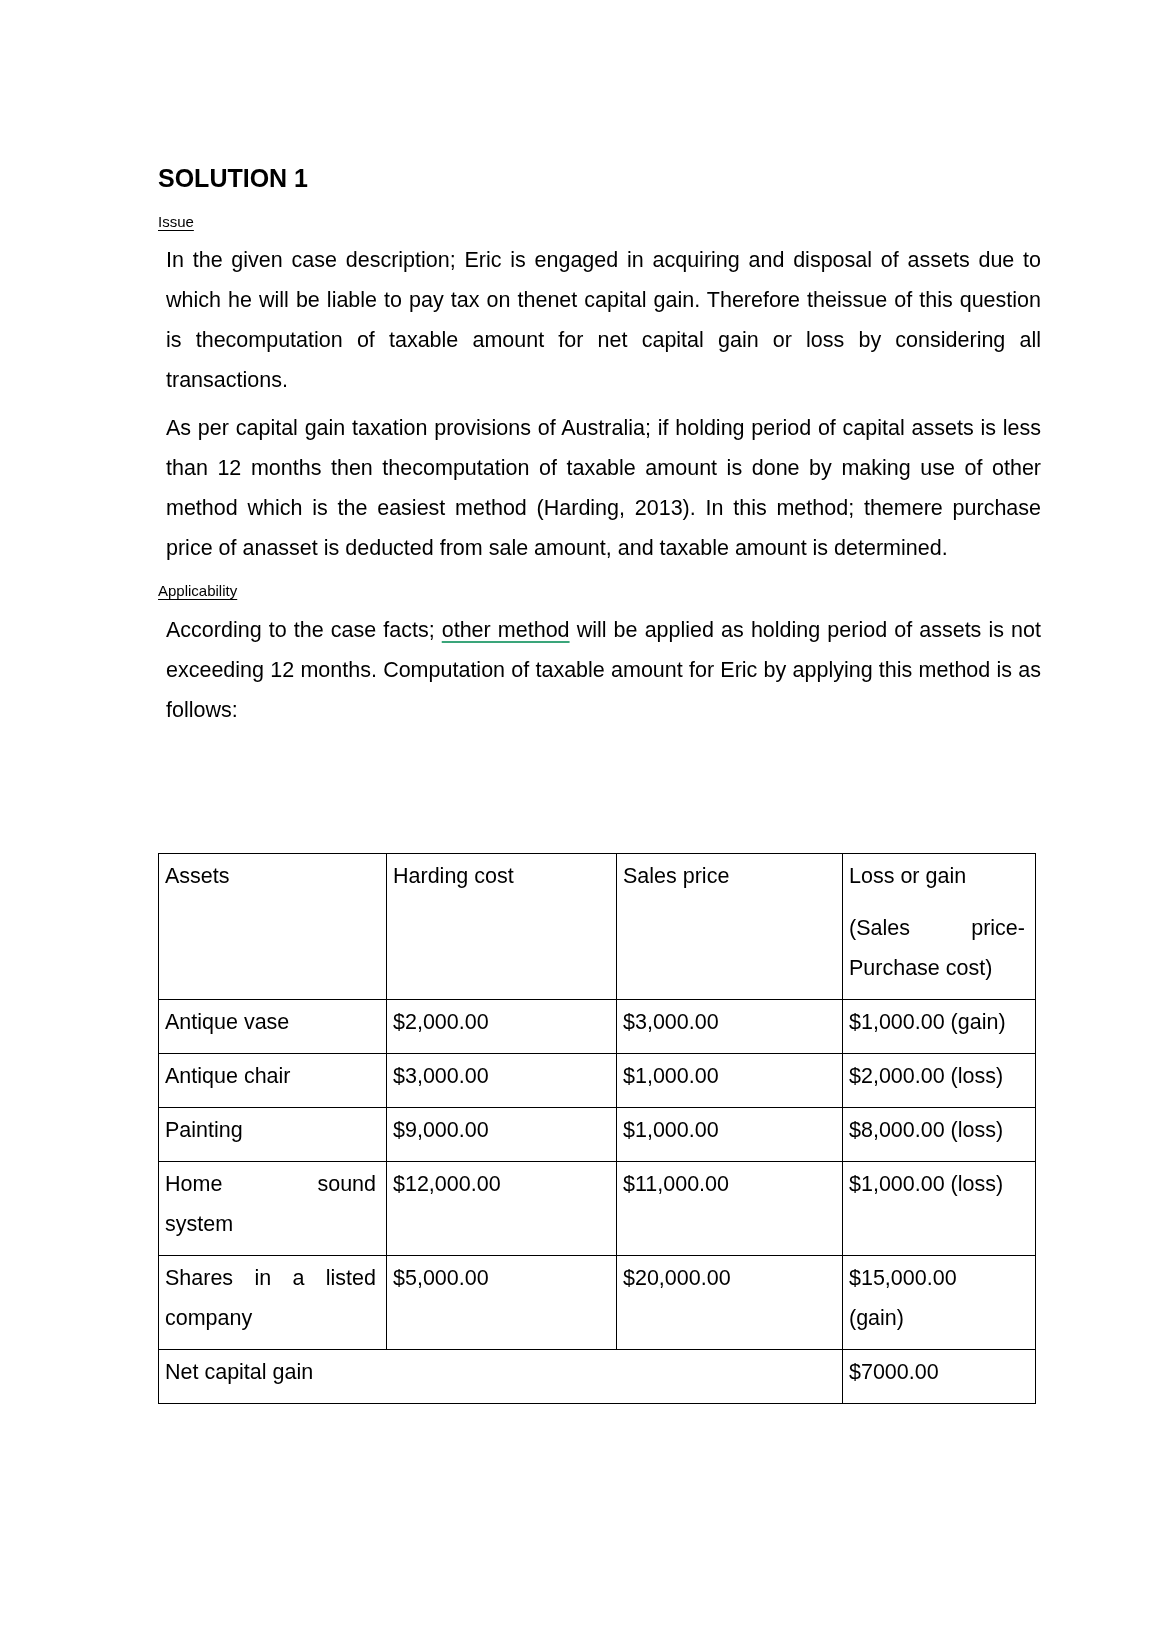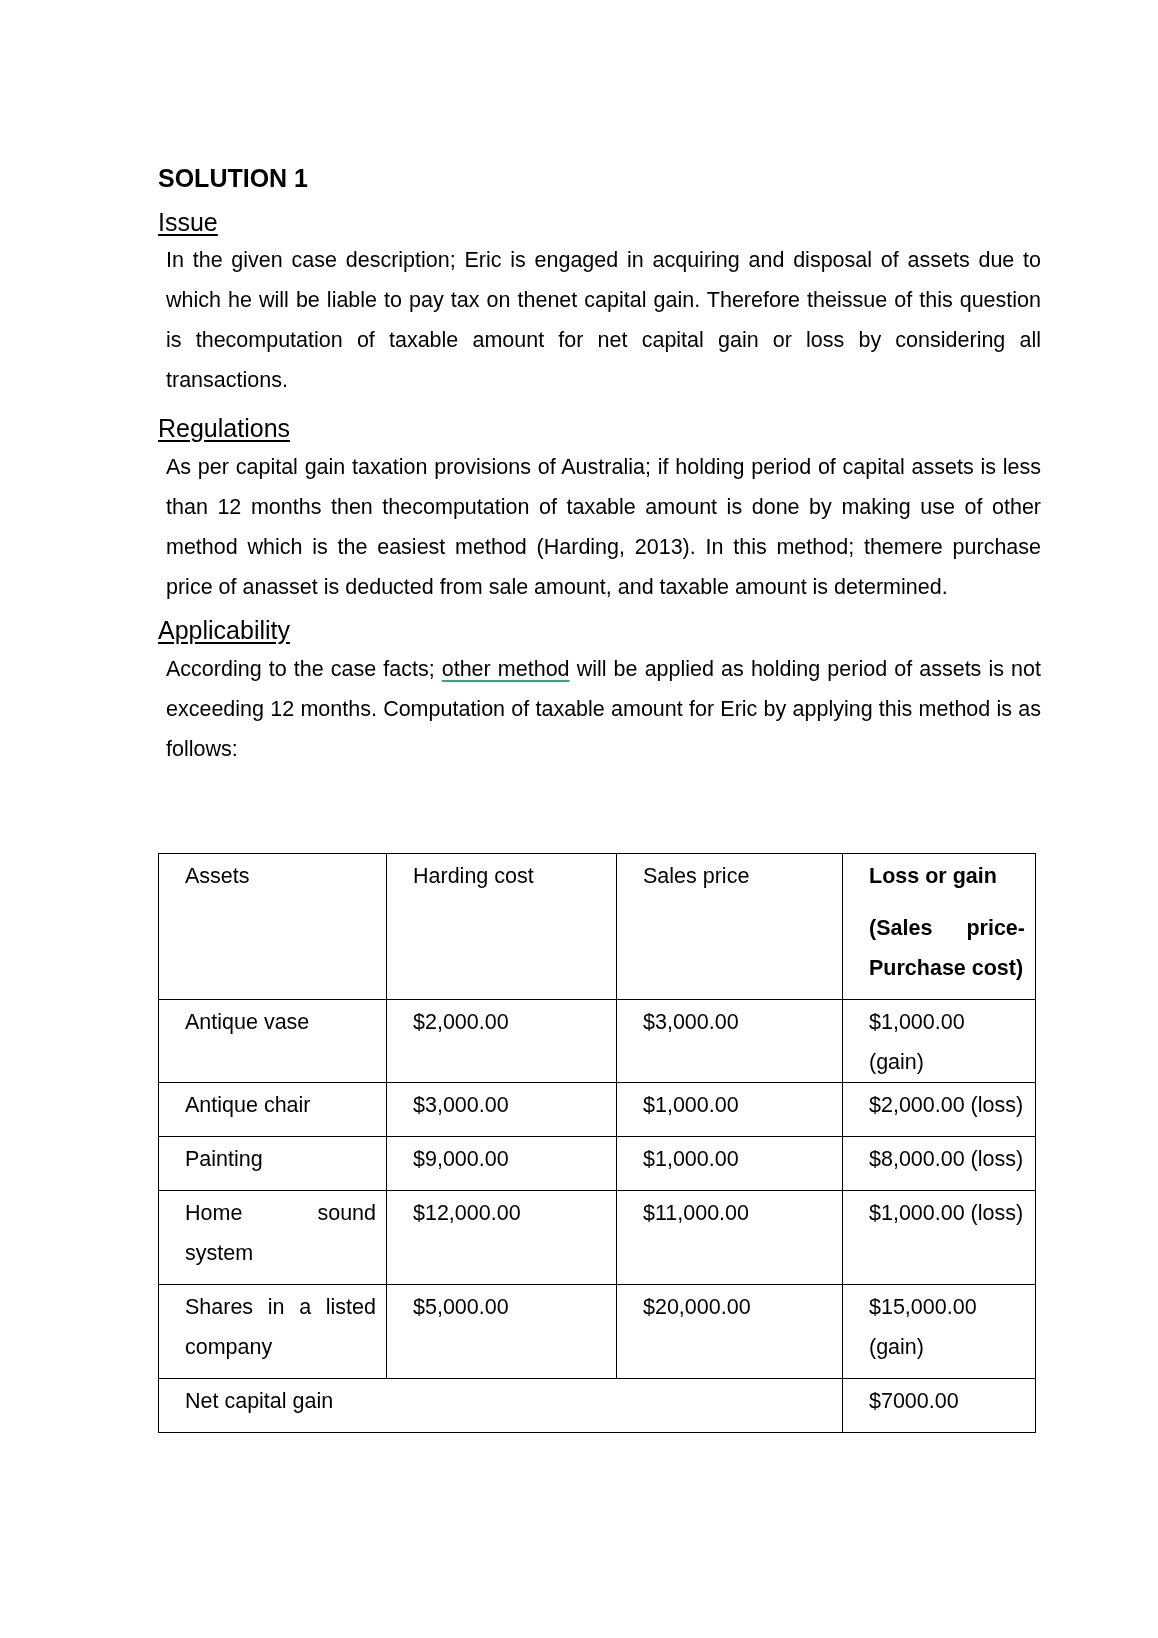--- a/index.html
+++ b/index.html
@@ -6,21 +6,21 @@
     body {
       width: 1158px; height: 1638px; position: relative; overflow: hidden;
       font-family: "Liberation Sans", sans-serif; color: #000000;
     }
     .page { position: absolute; left: 18px; top: 0; width: 1158px; height: 1638px; background: #ffffff; }
     .content { position: absolute; left: 140px; top: 162px; width: 877px; }
     .title {
       font-weight: bold; font-size: 25px; line-height: 32px; margin: 0;
     }
     .heading {
-      font-size: 25px; line-height: 28px; text-decoration: underline;
+      font-size: 15px; line-height: 28px; text-decoration: underline;
       text-underline-offset: 3px; margin: 0;
     }
     .para {
       font-size: 21.5px; line-height: 40px; text-align: justify; margin: 8px;
       width: 875px;
     }
     .spell-flag {
       text-decoration: underline; text-decoration-color: #3aa57a;
       text-decoration-thickness: 2px; text-underline-offset: 4px;
     }
@@ -31,42 +31,41 @@
     .h-app { margin-top: 9px; }
     .p-app { margin-top: 5px; }
 
     table.calc {
       position: absolute; left: 140px; top: 853px; width: 877px;
       border-collapse: collapse; table-layout: fixed;
       font-size: 21.5px; line-height: 40px;
     }
     table.calc td {
       border: 1.5px solid #000000; vertical-align: top;
-      padding: 2px 10px 0 26px;
+      padding: 2px 10px 0 6px;
     }
     .col1 { width: 228px; } .col2 { width: 230px; } .col3 { width: 226px; } .col4 { width: 193px; }
     .hdr-row td { height: 143px; }
     .single-row td { height: 51px; }
     .double-row td { height: 91px; }
     .net-row td { height: 51px; }
-    .bold { font-weight: bold; }
+    .bold { font-weight: normal; }
     .hdr-line2 { margin-top: 12px; text-align: justify; text-align-last: justify; }
     .just-last { text-align: justify; text-align-last: justify; }
   </style>
 </head>
 <body>
 
 <div class="page">
   <div class="content">
     <h1 class="title">SOLUTION 1</h1>
 
     <p class="heading h-issue">Issue</p>
     <p class="para p-issue">In the given case description; Eric is engaged in acquiring and disposal of assets due to which he will be liable to pay tax on thenet capital gain. Therefore theissue of this question is thecomputation of taxable amount for net capital gain or loss by considering all transactions.</p>
 
-    <p class="heading h-reg">Regulations</p>
     <p class="para p-reg">As per capital gain taxation provisions of Australia; if holding period of capital assets is less than 12 months then thecomputation of taxable amount is done by making use of other method which is the easiest method (Harding, 2013). In this method; themere purchase price of anasset is deducted from sale amount, and taxable amount is determined.</p>
 
     <p class="heading h-app">Applicability</p>
     <p class="para p-app"><span>According to the case facts; </span><span class="spell-flag">other method</span><span> will be applied as holding period of assets is not exceeding 12 months. Computation of taxable amount for Eric by applying this method is as follows:</span></p>
   </div>
 
   <table class="calc">
     <colgroup>
       <col class="col1">
         <col class="col2">

